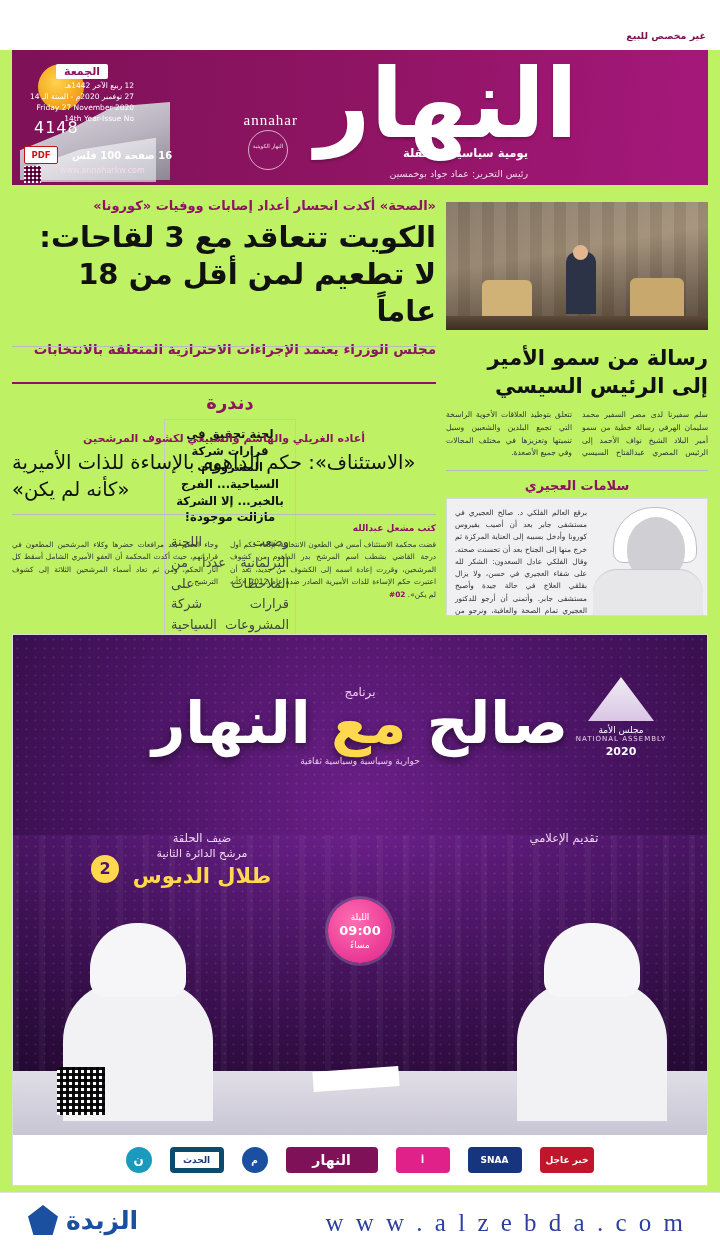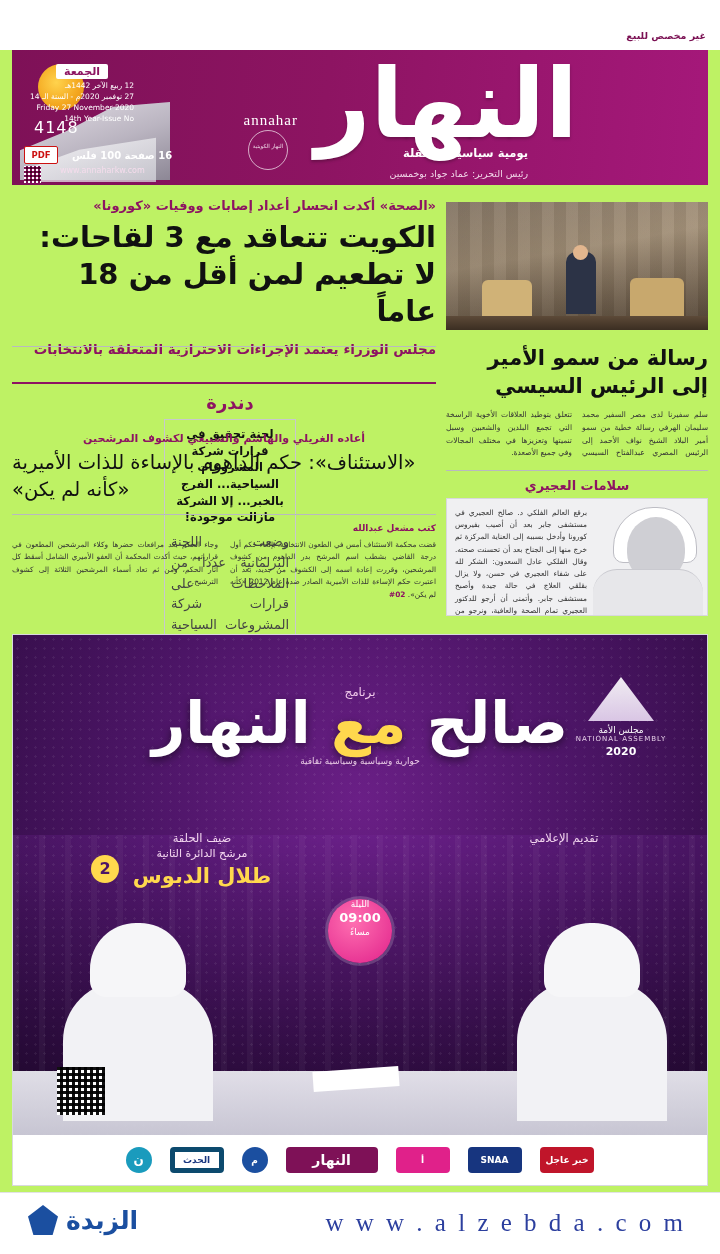--- a/index.html
+++ b/index.html
@@ -560,20 +560,21 @@
   }
   .time-badge {
     position: absolute;
     top: 264px; left: 50%;
     transform: translateX(-50%);
     width: 64px; height: 64px;
     border-radius: 50%;
     background: radial-gradient(circle at 40% 35%, #ff6fb1, #e0218a);
     color: #fff;
     text-align: center;
+    padding-top: 13px;
     font-size: 9px;
     line-height: 1.25;
     box-shadow: 0 0 0 3px rgba(255,255,255,.18);
   }
   .time-badge b { font-size: 13px; display:block; }
 
   .person-l, .person-r {
     position: absolute;
     bottom: 64px;
   }

